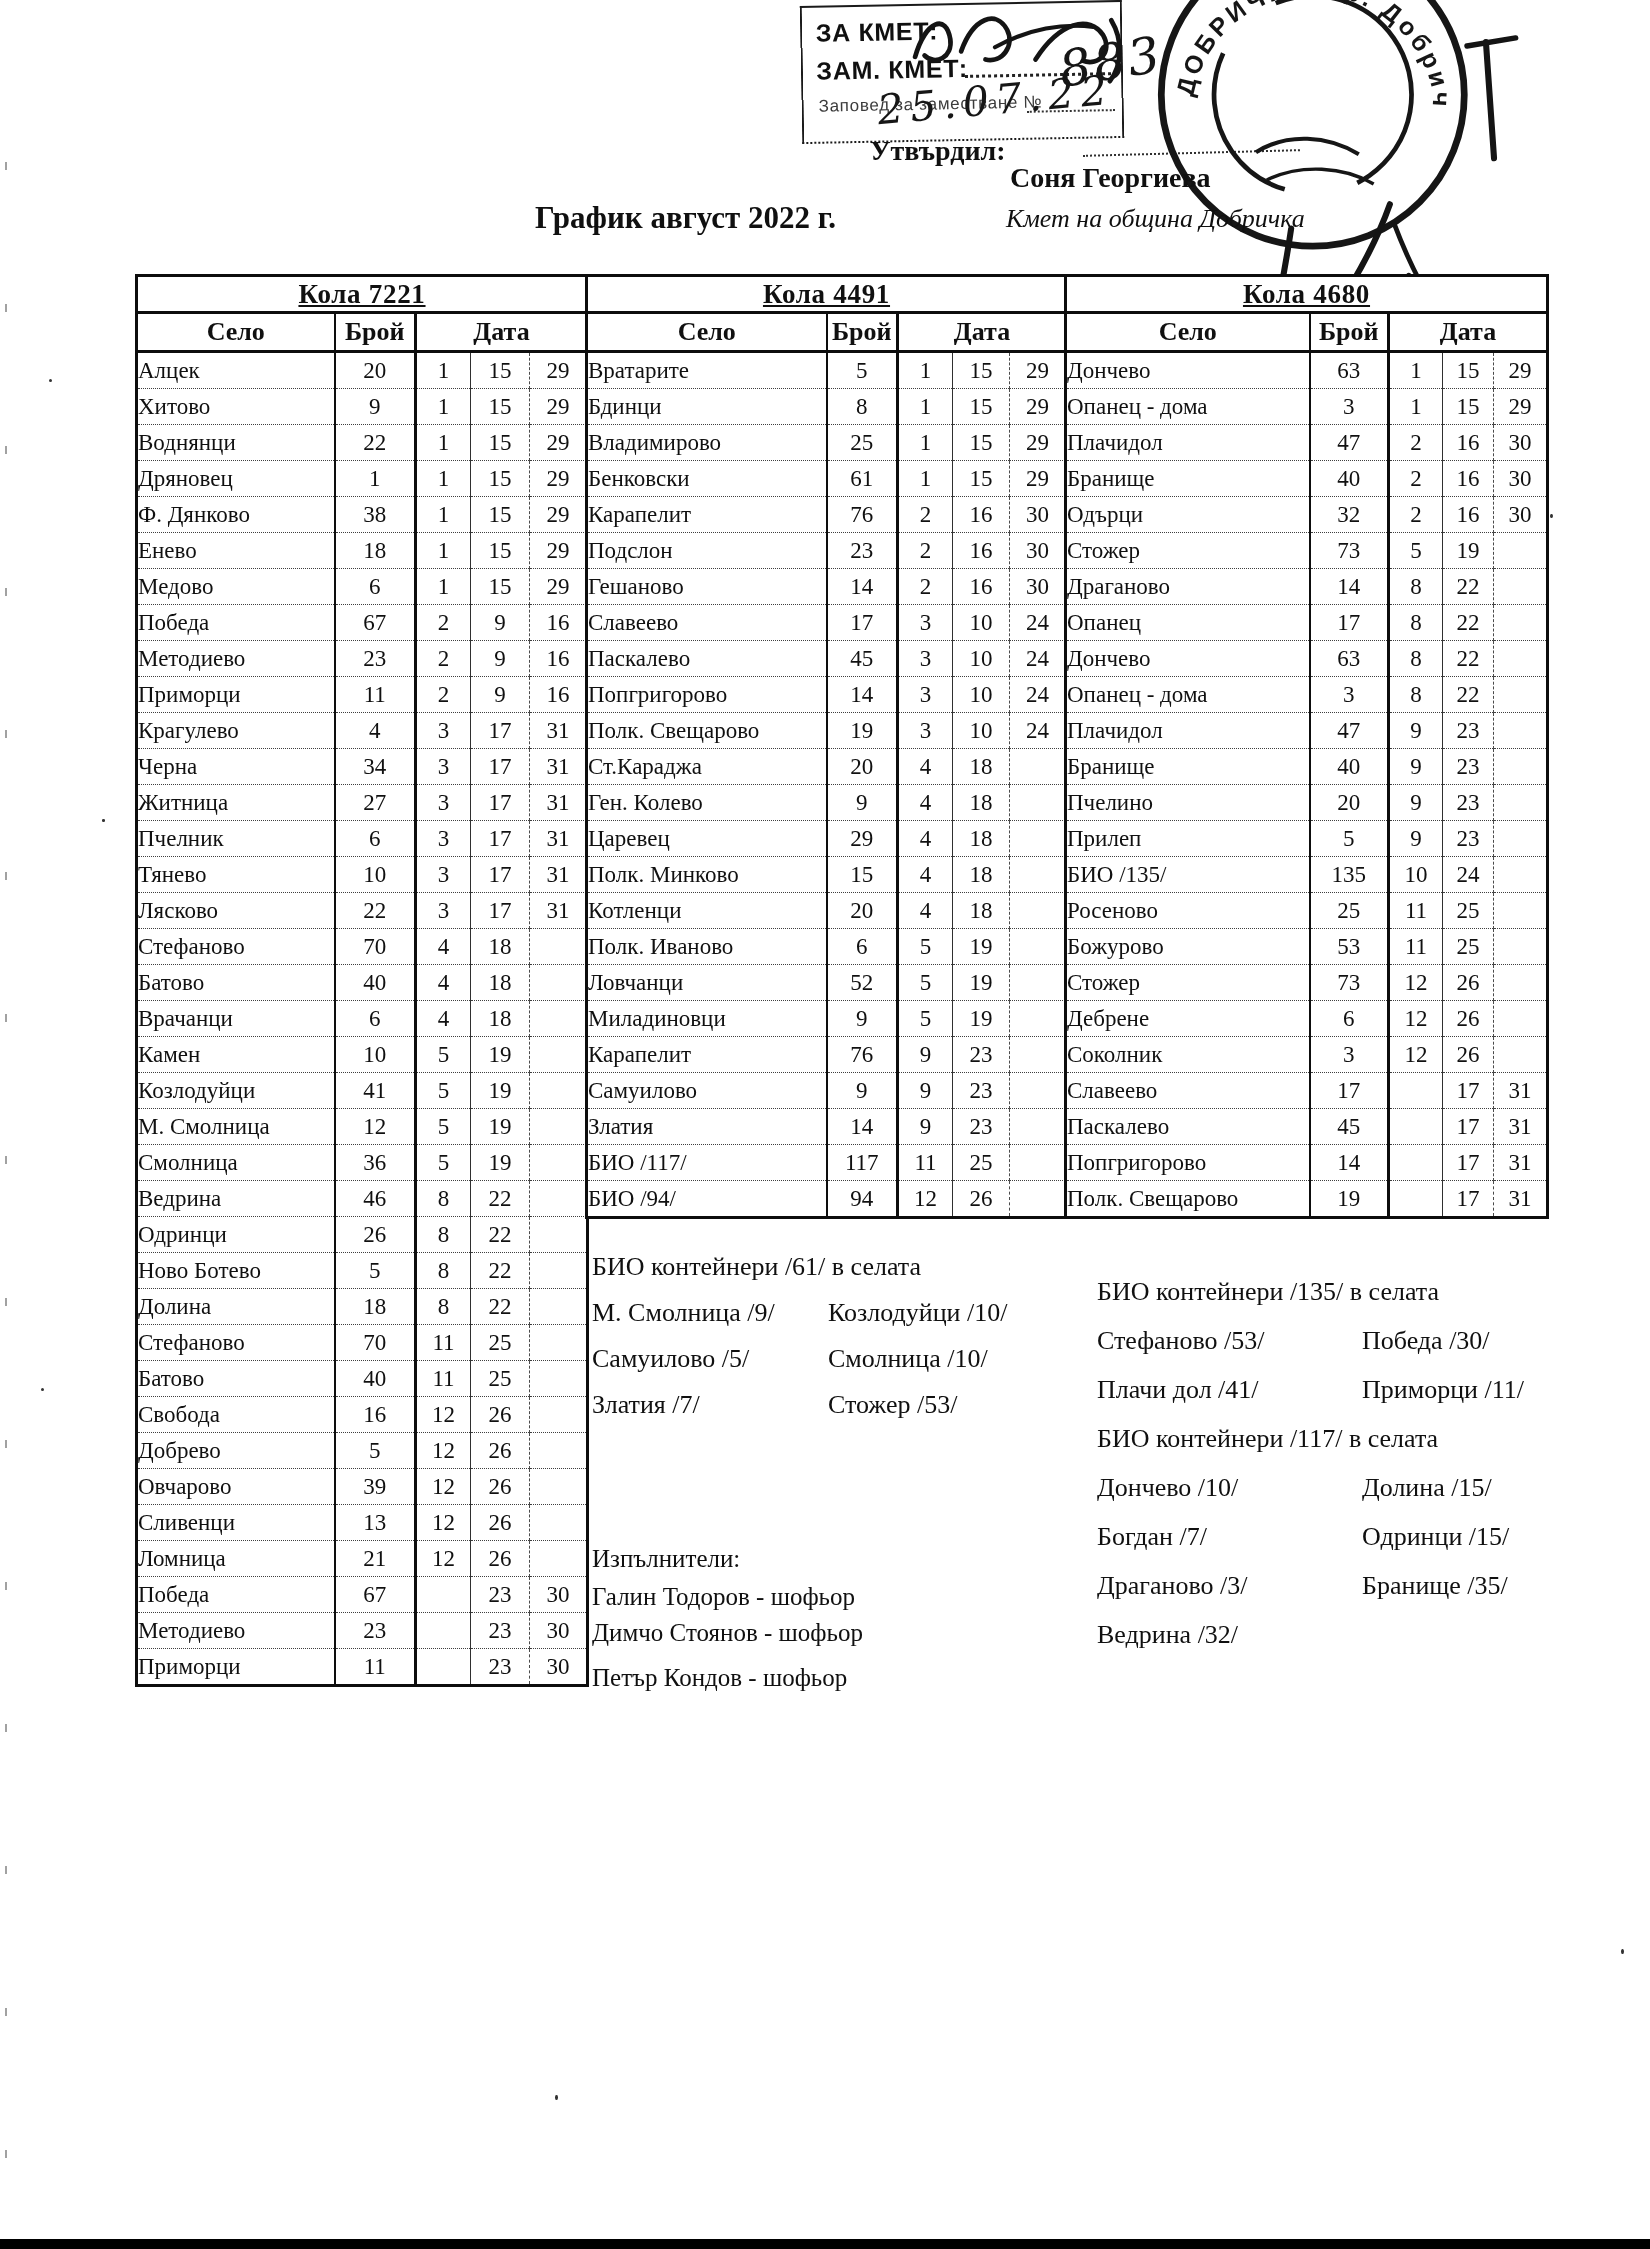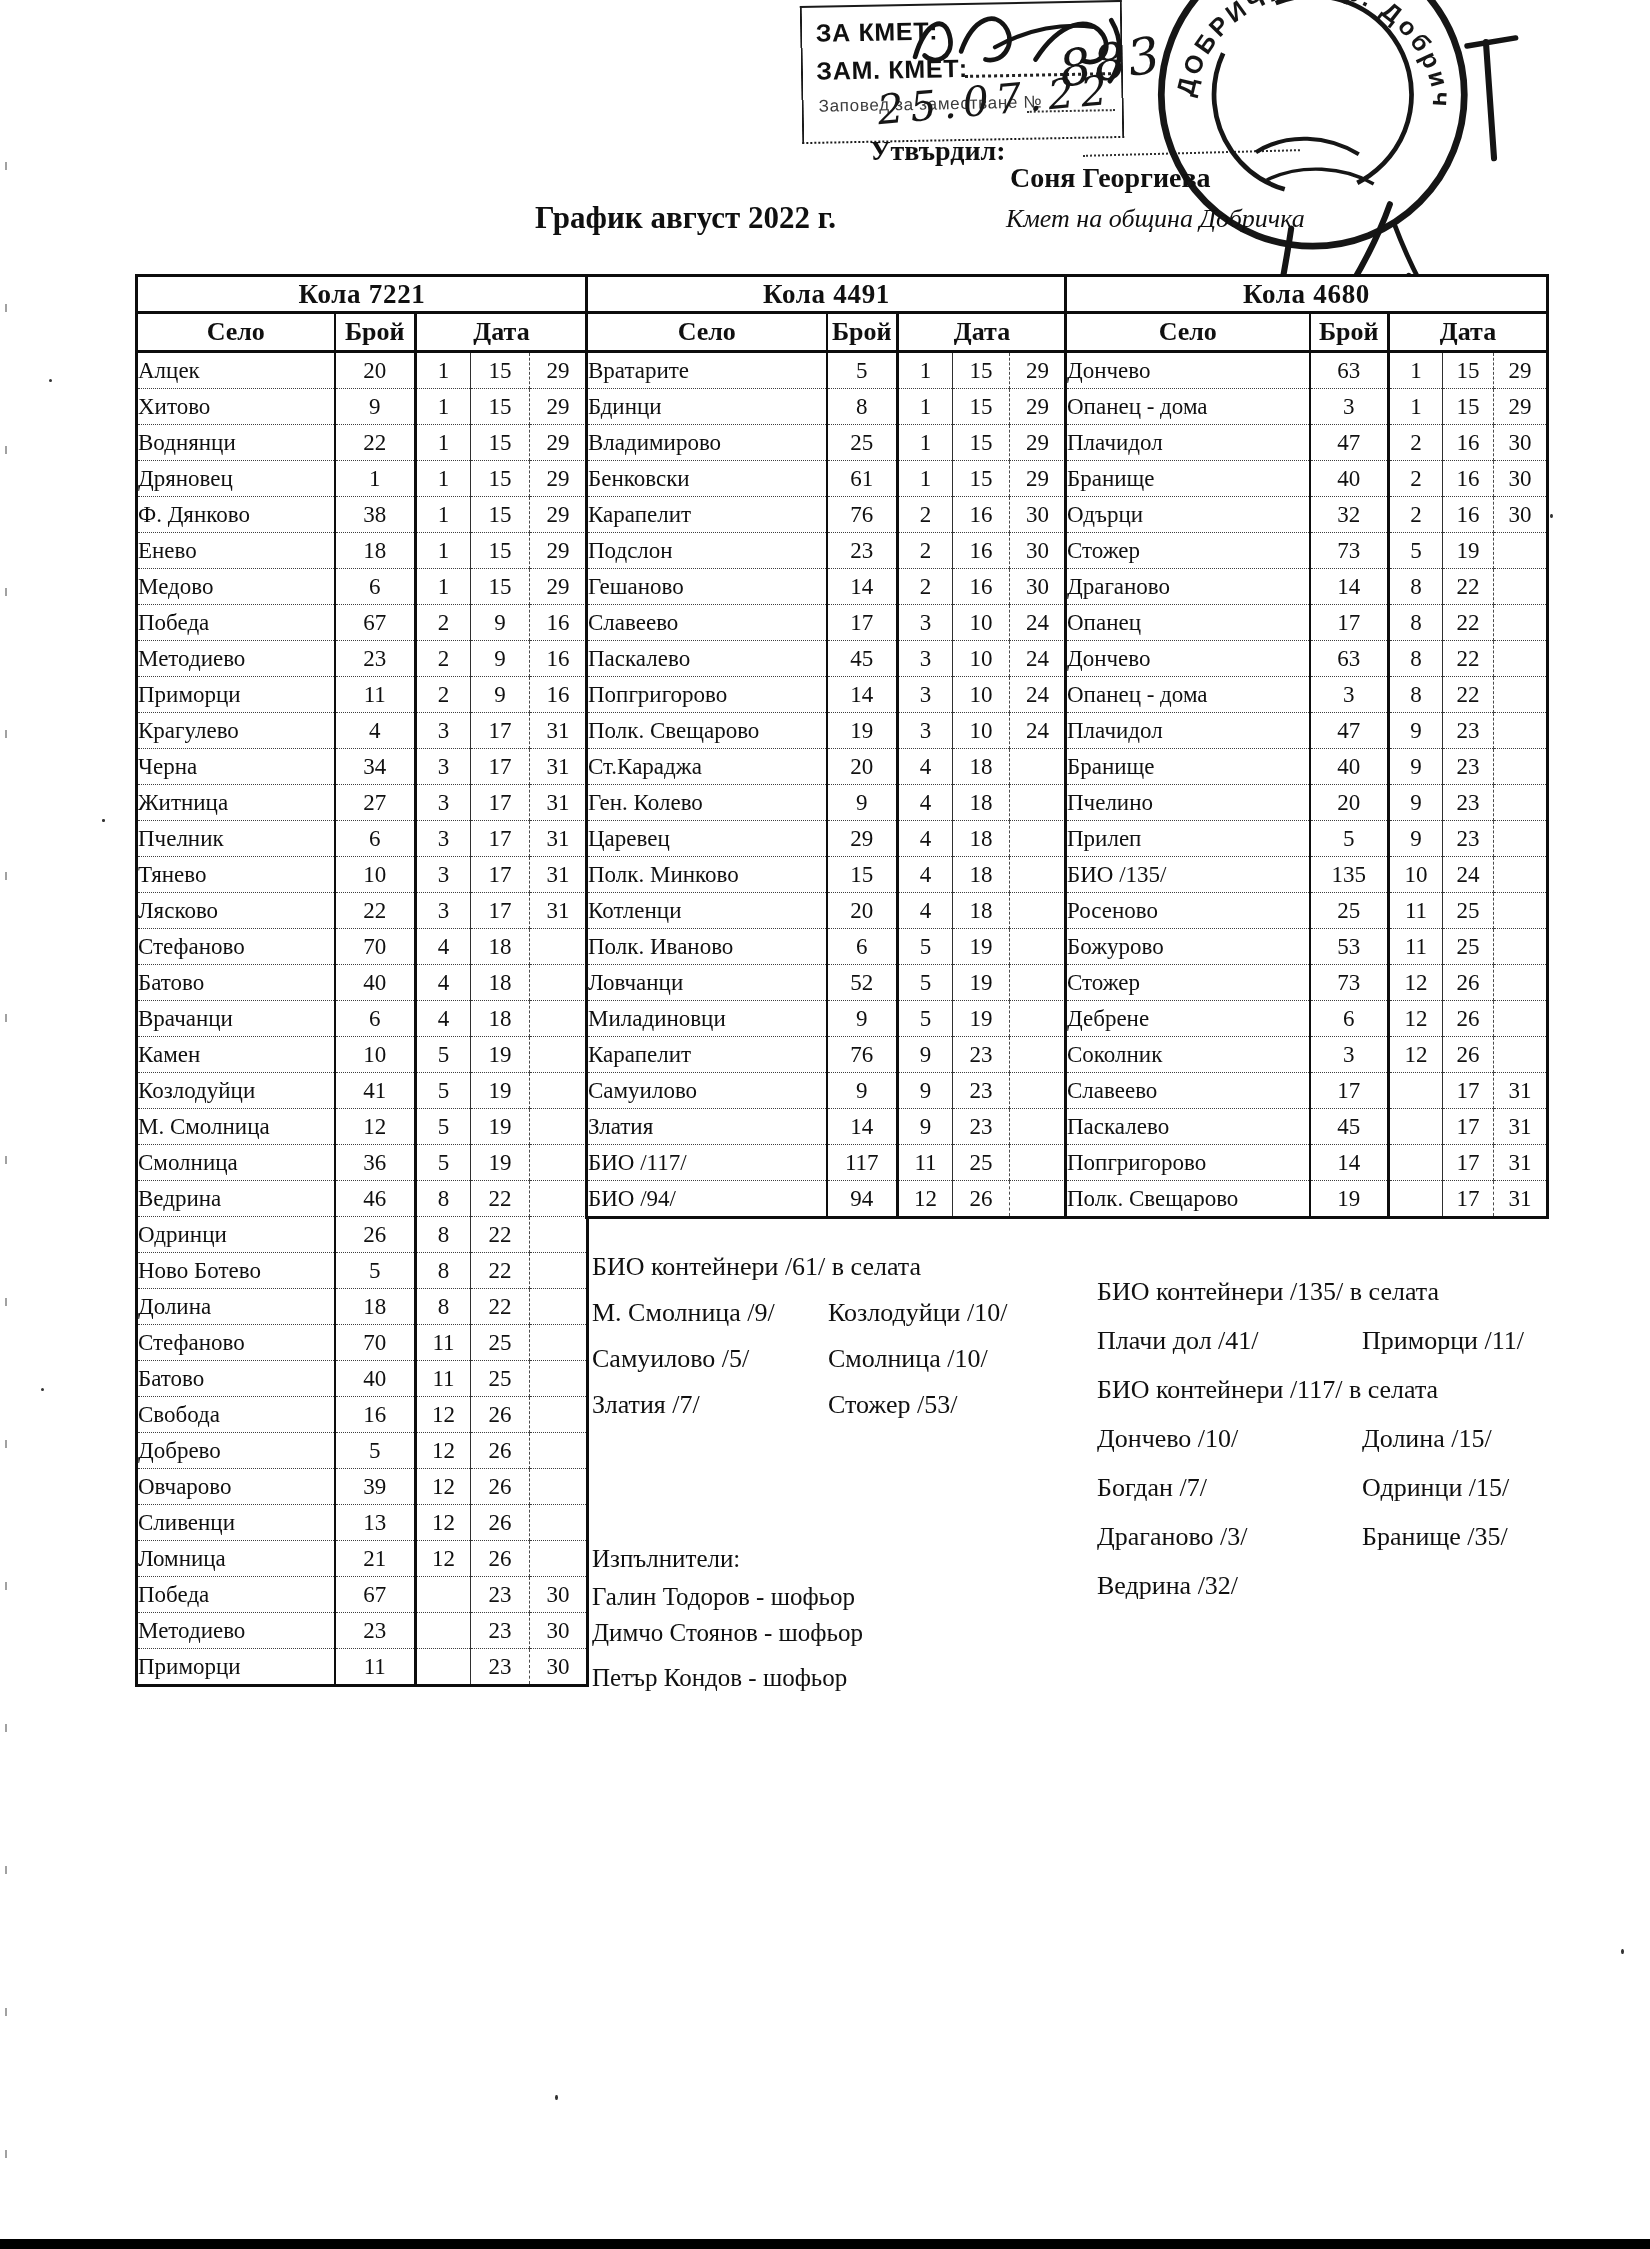--- a/index.html
+++ b/index.html
@@ -33,21 +33,21 @@
   
   .approve{left:870px;top:135px;font-size:28px;font-weight:bold;}
   .approver{left:1010px;top:162px;font-size:28px;font-weight:bold;white-space:nowrap;}
   .approver-role{left:1006px;top:204px;font-size:26px;font-style:italic;white-space:nowrap;}
   .doc-title{left:535px;top:200px;font-size:31px;font-weight:bold;white-space:nowrap;}
 
   
   .tcol{position:absolute;top:274px;}
   table.tbl{border-collapse:collapse;table-layout:fixed;width:100%;border:3.4px solid #0d0d0d;background:#fff;}
   table.tbl th,table.tbl td{padding:0;overflow:hidden;white-space:nowrap;}
-  th.kola{height:34px;font-size:27px;font-weight:bold;text-align:center;border-bottom:3.4px solid #0d0d0d;letter-spacing:0.7px;}
+  th.kola{height:34px;font-size:27px;font-weight:bold;text-align:center;border-bottom:3.4px solid #0d0d0d;letter-spacing:0.7px;text-decoration:underline;}
   th.colh{height:36px;font-size:26px;font-weight:bold;text-align:center;border-bottom:3.4px solid #0d0d0d;}
   th.c0h{border-right:2.7px solid #0d0d0d;}
   th.c1h{border-right:3.4px solid #0d0d0d;}
   tr.data td{height:35px;font-size:23px;}
   td.c0{text-align:left;padding-left:6.8px;border-right:2.7px solid #0d0d0d;}
   td.c1{text-align:center;border-right:3.4px solid #0d0d0d;}
   td.c2{text-align:center;border-right:1.4px solid #2f2f2f;}
   td.c3{text-align:center;border-right:1.4px dashed #4a4a4a;}
   td.c4{text-align:center;}
   tr.data td{border-bottom:1.4px dotted #3f3f3f;}
@@ -800,20 +800,24 @@
     </div>
     <div class="note-cols">
       <div class="nc1">Златия /7/</div>
       <div class="nc2">Стожер /53/</div>
     </div>
   </div>
 
   <div class="abs notes notes-right">
     <div>БИО контейнери /135/ в селата</div>
     <div class="note-cols">
+      <div class="nc1">Стефаново /53/</div>
+      <div class="nc2">Победа /30/</div>
+    </div>
+    <div class="note-cols">
       <div class="nc1">Плачи дол /41/</div>
       <div class="nc2">Приморци /11/</div>
     </div>
     <div>БИО контейнери /117/ в селата</div>
     <div class="note-cols">
       <div class="nc1">Дончево /10/</div>
       <div class="nc2">Долина /15/</div>
     </div>
     <div class="note-cols">
       <div class="nc1">Богдан /7/</div>

